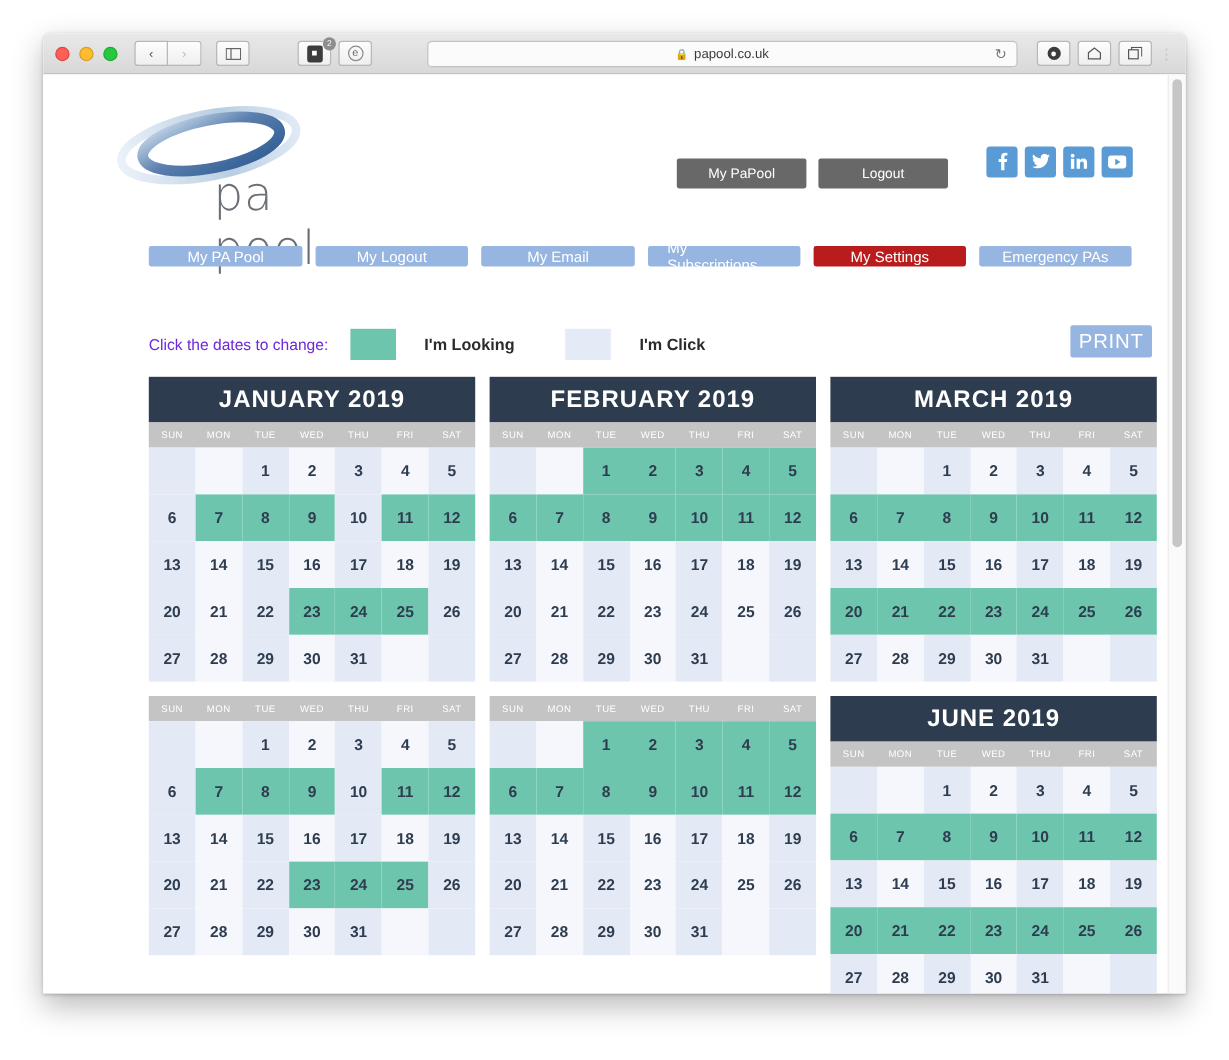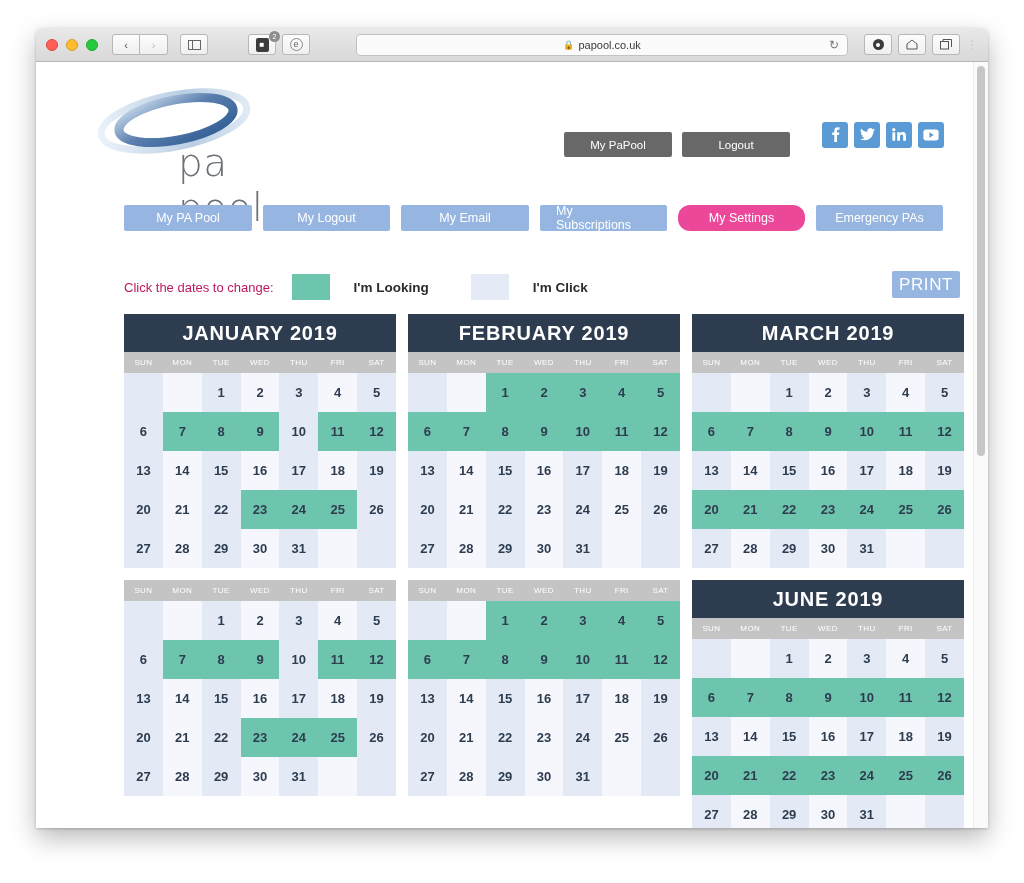--- a/index.html
+++ b/index.html
@@ -131,41 +131,41 @@
     color: #ffffff; font-size: 13px; cursor: pointer;
   }
   .social svg { display:block; }
 
   
   .nav-tabs {
     position: absolute; left: 88px; top: 143px;
     display: flex; gap: 11px;
   }
   .nav-tab {
-    height: 26px; border-radius: 2px;
+    height: 17px; border-radius: 2px;
     background: #96b5e0; color: #ffffff;
     font-size: 12.5px;
     display: flex; align-items: center; justify-content: center;
     cursor: pointer; padding: 0 16px;
   }
   .nav-tab.w1 { width: 128px; }
   .nav-tab.w2 { width: 127px; }
   .nav-tab.w3 { width: 128px; }
   .nav-tab.w4 { width: 127px; }
   .nav-tab.w5 { width: 127px; }
   .nav-tab.w6 { width: 127px; }
-  .nav-tab.active { background: #ec4899; border-radius: 12px; }
+  .nav-tab.active { background: #b91c1c; }
 
   
   .legend-row {
     position: absolute; left: 88px; top: 212px;
     display: flex; align-items: center;
     width: 836px;
   }
-  .legend-label { font-size: 13px; color: #be185d; margin-right: 18px; }
+  .legend-label { font-size: 13px; color: #6d28d9; margin-right: 18px; }
   .swatch { width: 38px; height: 26px; display: block; }
   .swatch.looking { background: #6ec5ae; }
   .swatch.sorted  { background: #e4ebf7; }
   .legend-text {
     font-size: 13.5px; font-weight: bold; color: #2b2b2b;
     margin-left: 24px; margin-right: 42px;
   }
   .print-btn {
     position: absolute; right: 0; top: -3px;
     width: 68px; height: 27px;

